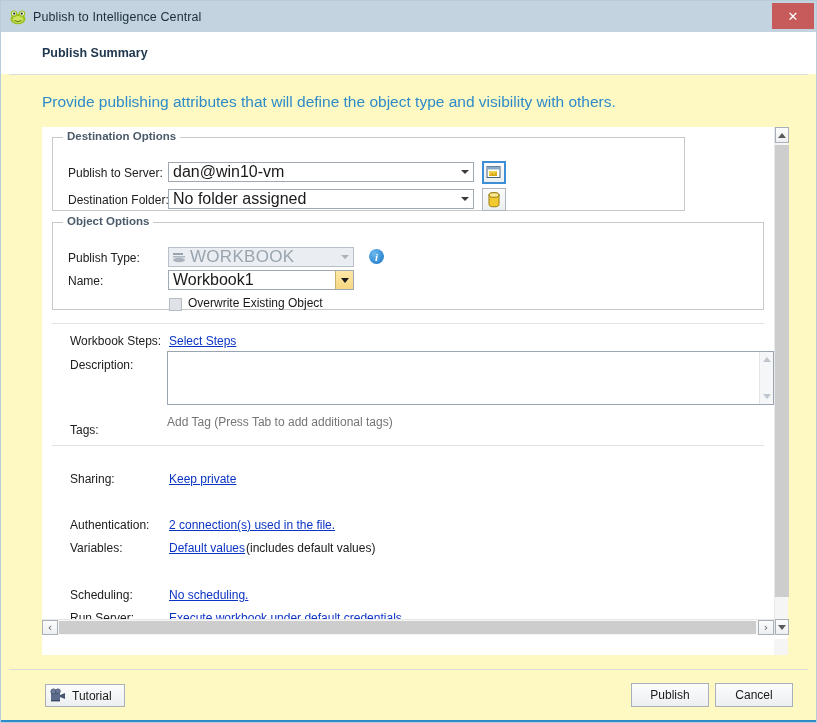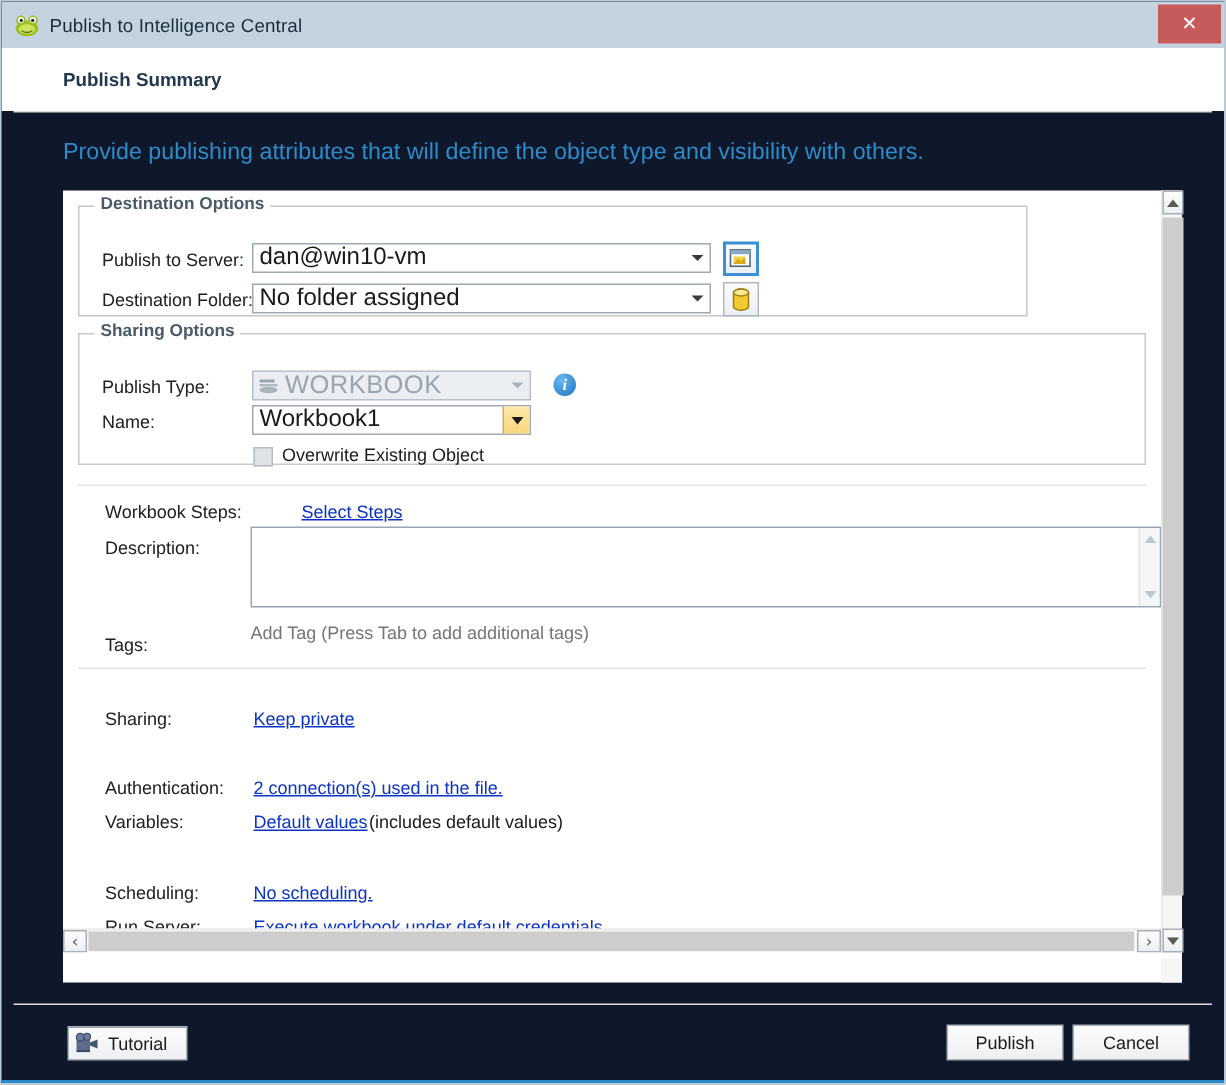--- a/index.html
+++ b/index.html
@@ -6,21 +6,21 @@
   html, body {
     margin: 0; padding: 0;
     width: 817px; height: 723px;
     overflow: hidden;
     font-family: "Liberation Sans", sans-serif;
     background: #ffffff;
   }
   .window {
     position: relative;
     width: 817px; height: 723px;
-    background: #0f172a;
+    background: #fef9c3;
     border: 1px solid #b9ccd9;
     overflow: hidden;
   }
 
   
   .titlebar {
     height: 31px;
     background: #c3d4e0;
     display: flex;
     align-items: center;
@@ -355,21 +355,21 @@
       </div>
       <div class="iconbtn" style="left:440px; top:61px;">
         <svg width="14" height="16" viewBox="0 0 14 16">
           <ellipse cx="7" cy="3" rx="5" ry="2.3" fill="#f6d84f" stroke="#9c7d13" stroke-width="1"></ellipse>
           <path d="M2 3 V12.5 A5 2.3 0 0 0 12 12.5 V3 Z" fill="#f2c92f" stroke="#9c7d13" stroke-width="1"></path>
           <ellipse cx="7" cy="3" rx="5" ry="2.3" fill="#fde894" stroke="#9c7d13" stroke-width="1"></ellipse>
         </svg>
       </div>
 
       <div class="group" style="left:10px; top:95px; width:712px; height:88px;">
-        <span class="group-title">Sharing Options</span>
+        <span class="group-title">Object Options</span>
       </div>
 
       <span class="lbl" style="left:26px; top:124px;">Publish Type:</span>
       <div class="combo disabled" style="left:126px; top:120px; width:186px;">
         <span style="display:flex;align-items:center;padding-left:3px;">
           <svg width="14" height="12" viewBox="0 0 14 12">
             <rect x="1" y="2" width="10" height="2" fill="#9aa4ae"></rect>
             <rect x="1" y="5" width="12" height="1.6" fill="#b0b8c0"></rect>
             <ellipse cx="7" cy="9" rx="6" ry="2.2" fill="#aab3bc"></ellipse>
           </svg>
@@ -384,21 +384,21 @@
         <span class="val">Workbook1</span>
         <span class="yellowbtn"></span>
       </div>
 
       <div class="cb" style="left:127px; top:171px;"></div>
       <span class="cb-lbl" style="left:146px; top:169px;">Overwrite Existing Object</span>
 
       <div class="hsep" style="left:10px; top:196px; width:712px;"></div>
 
       <span class="lbl" style="left:28px; top:207px;">Workbook Steps:</span>
-      <a class="lnk" style="left:127px; top:207px;margin-left:32px;">Select Steps</a>
+      <a class="lnk" style="left:127px; top:207px;">Select Steps</a>
 
       <span class="lbl" style="left:28px; top:231px;">Description:</span>
       <div class="descbox" style="left:125px; top:224px; width:607px; height:54px;">
         <div class="area"></div>
         <div class="vsb">
           <span class="up"></span>
           <span class="dn"></span>
         </div>
       </div>
 

